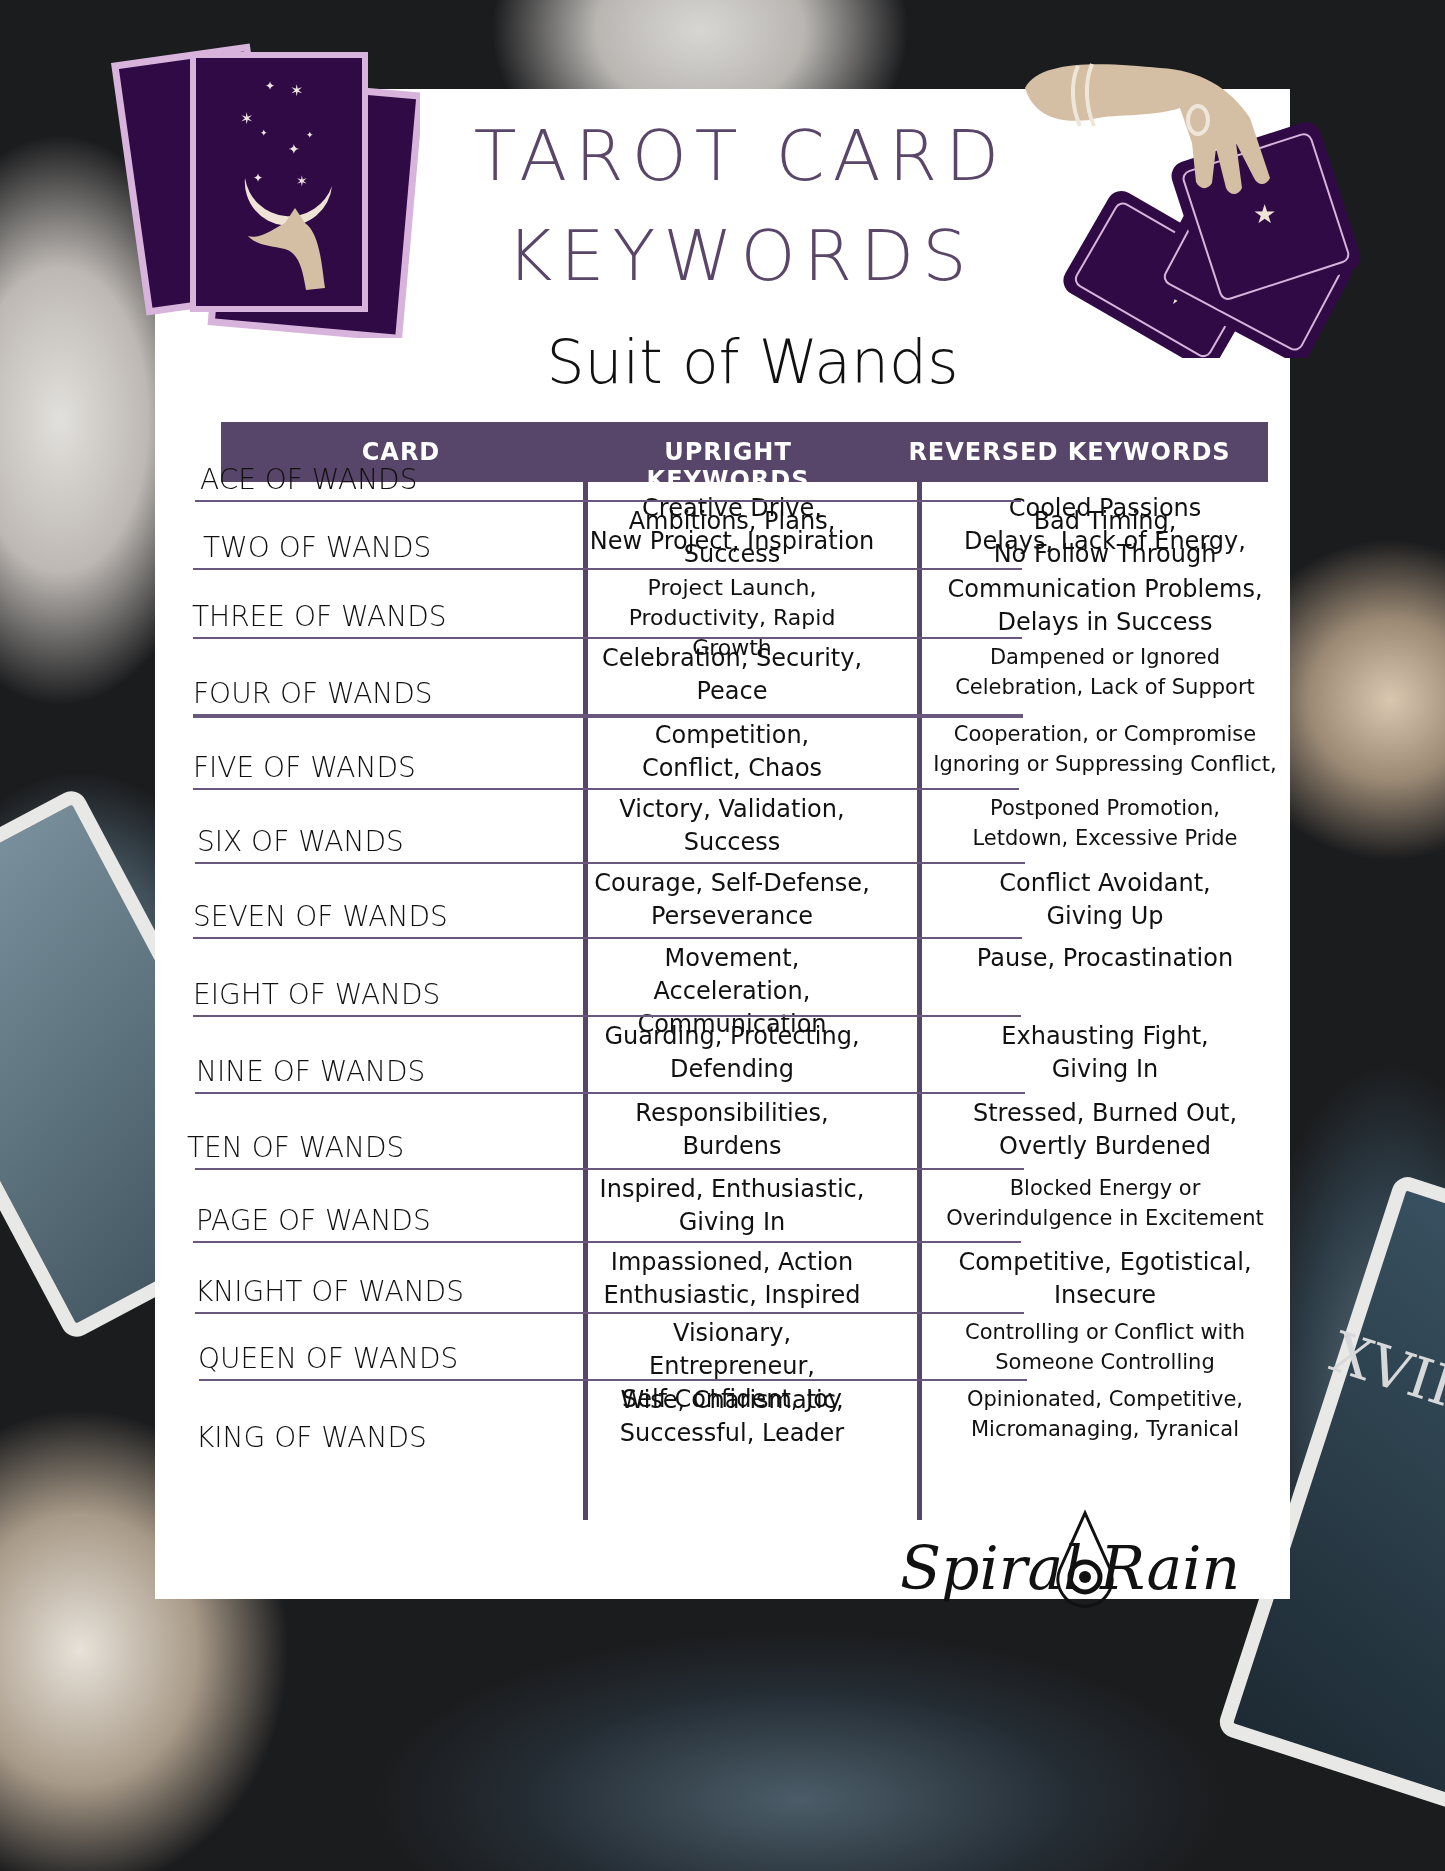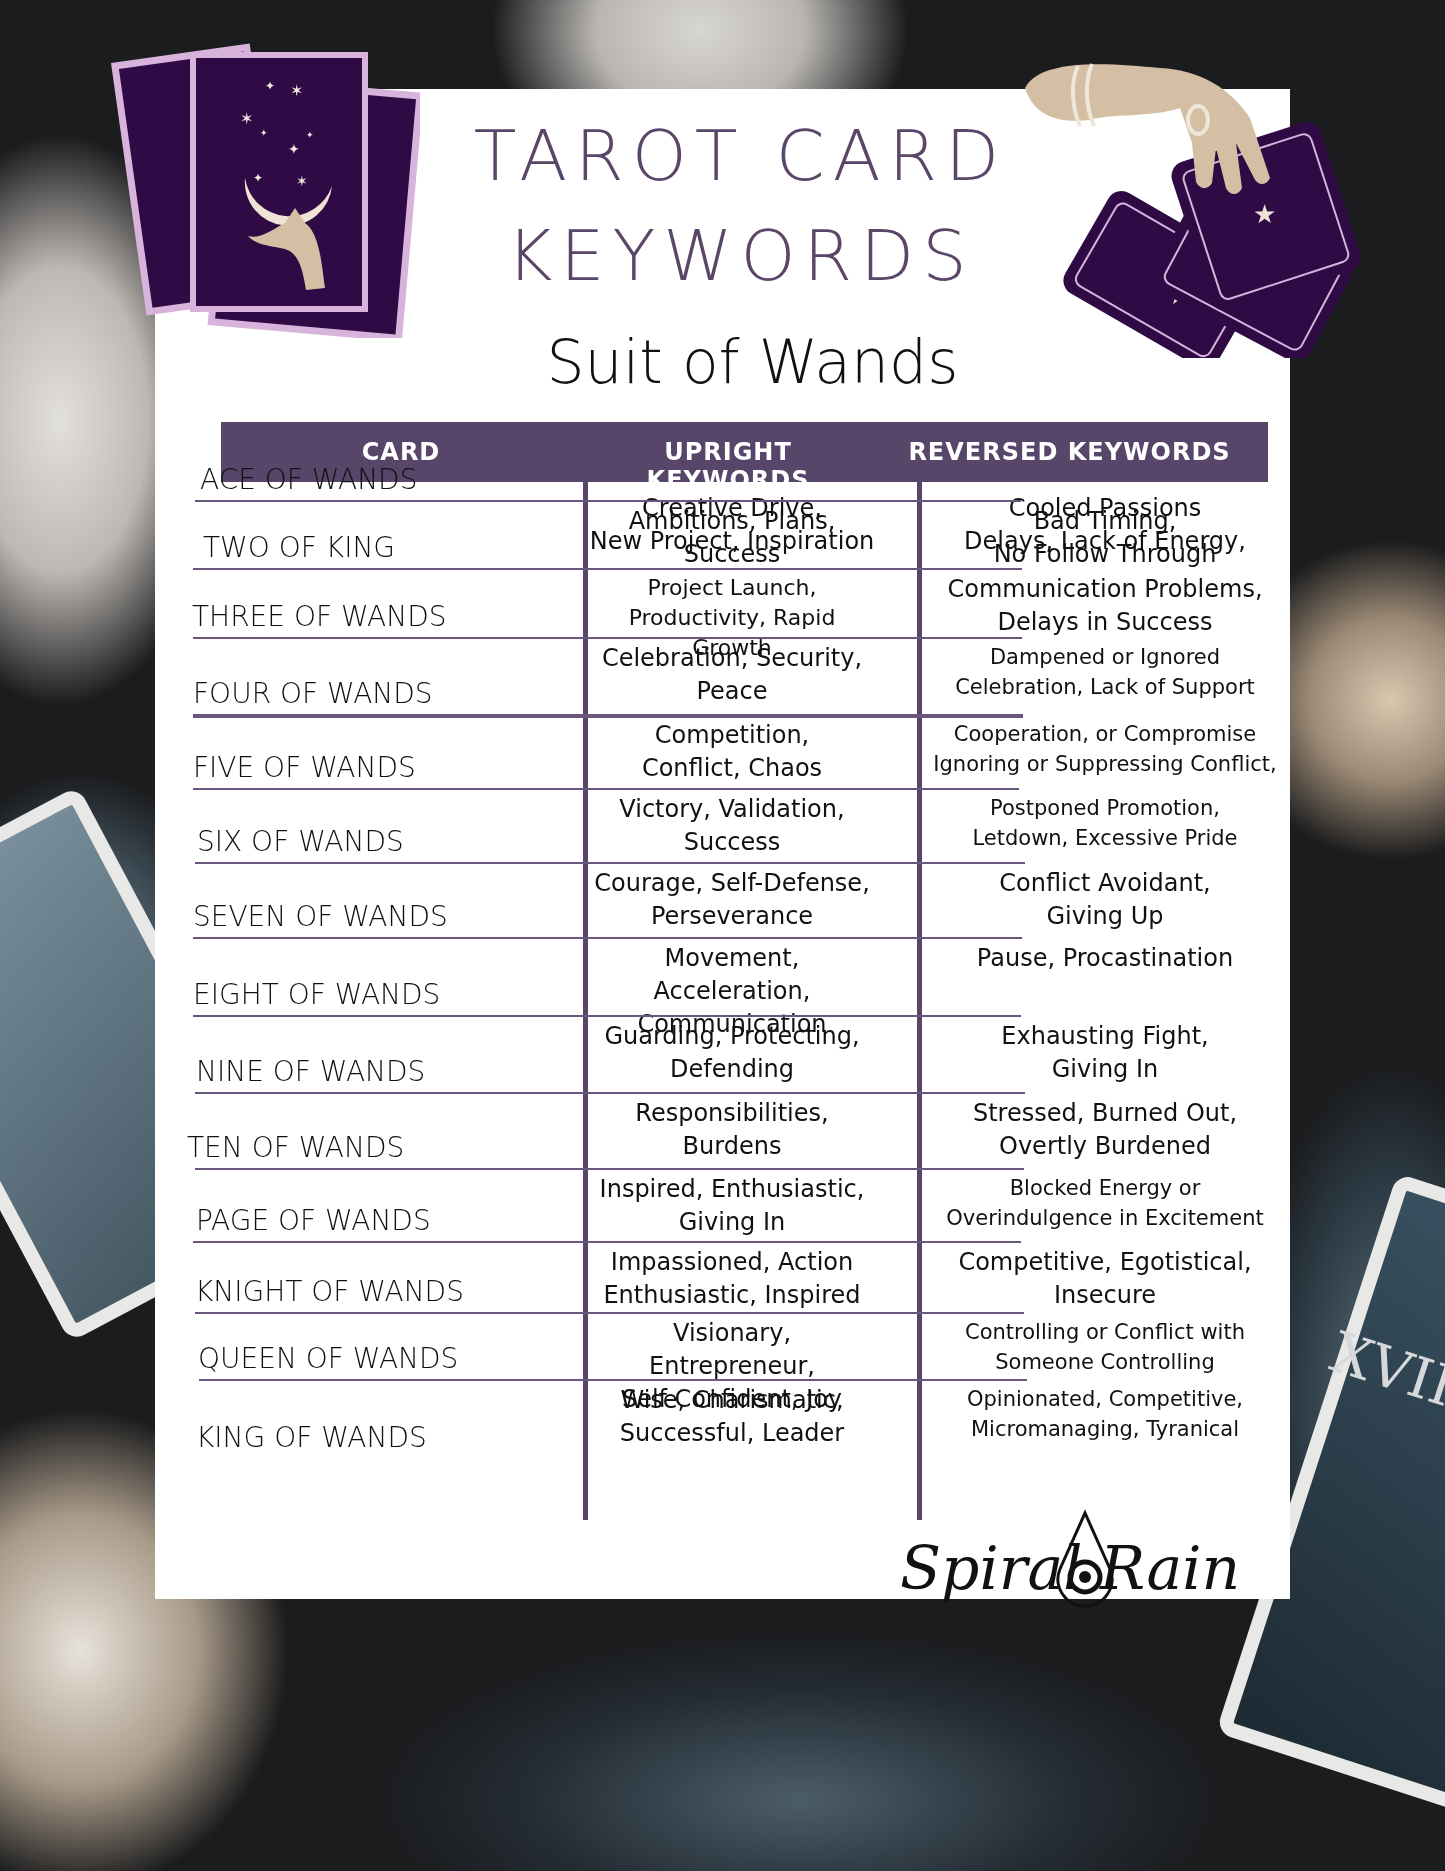--- a/index.html
+++ b/index.html
@@ -129,21 +129,21 @@
           <div>Creative Drive,</div>
           <div>New Project, Inspiration</div>
         </div>
         <div class="rev" style="top: 10px;">
           <div style="min-height: 1px;">Cooled Passions</div>
           <div style="min-height: 1px;">Delays, Lack of Energy,</div>
         </div>
         <div class="hline" style="left: 40px; width: 826px; top: 18px;"></div>
       </div>
       <div class="row" style="top: 412px; height: 68px;">
-        <div class="card" style="left: 48px; top: 30px;">TWO OF KING</div>
+        <div class="card" style="left: 48px; top: 30px;">TWO OF WANDS</div>
         <div class="up" style="top: 4px;">
           <div>Ambitions, Plans,</div>
           <div>Success</div>
         </div>
         <div class="rev" style="top: 4px;">
           <div style="min-height: 1px;">Bad Timing,</div>
           <div style="min-height: 1px;">No Follow Through</div>
         </div>
         <div class="hline" style="left: 38px; width: 829px; top: 67px;"></div>
       </div>

